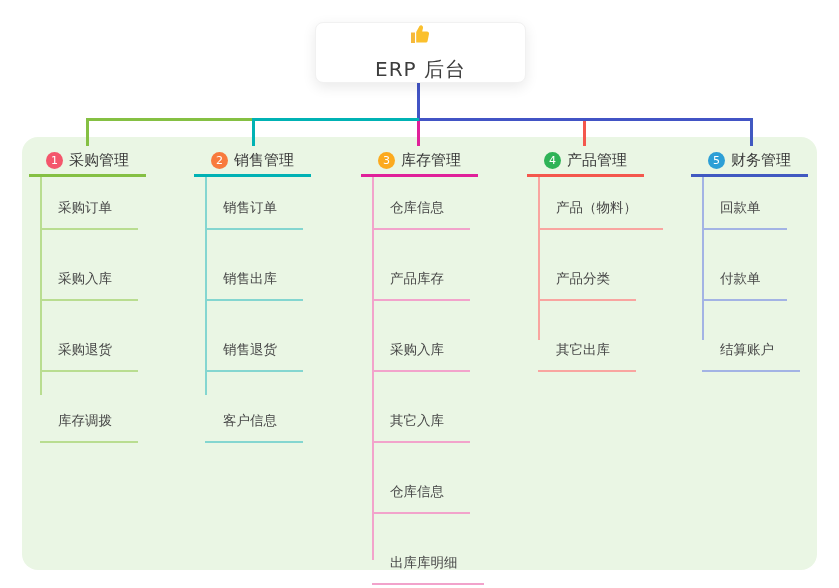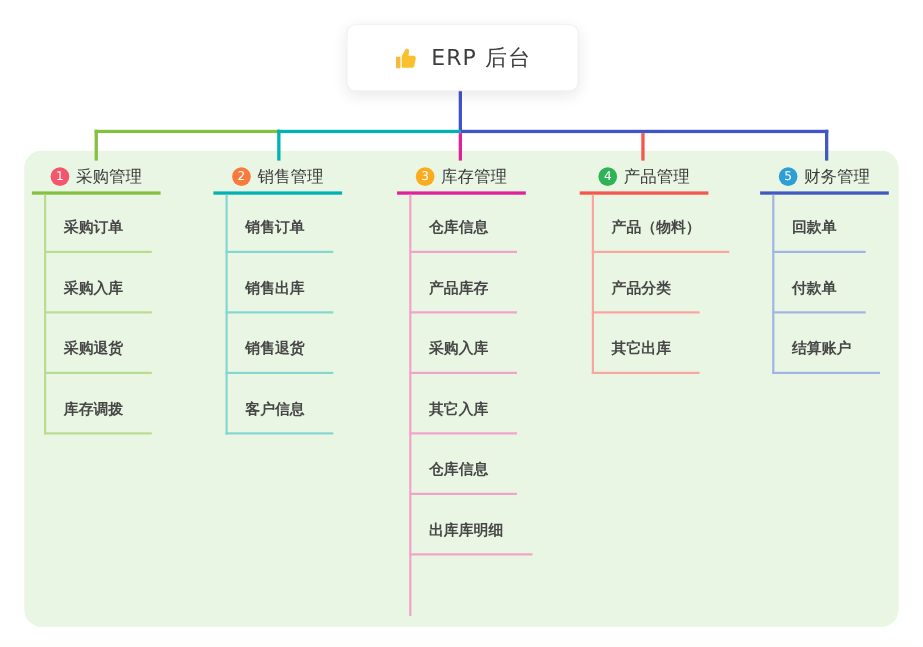--- a/index.html
+++ b/index.html
@@ -10,21 +10,21 @@
   }
   .stage{position:absolute;inset:0;}
 
   
   .root-card{
     position:absolute;left:315px;top:22px;width:209px;height:59px;
     background:#fff;border:1px solid #f1f1f1;border-radius:8px;
     box-shadow:0 4px 14px rgba(0,0,0,.09);
     display:flex;align-items:center;justify-content:center;gap:10px;
     font-size:20px;color:#3d3d3d;letter-spacing:1px;
-    cursor:pointer;z-index:3;
+    cursor:pointer;z-index:3;flex-direction:column;
   }
   .root-card .ticon{width:24px;height:24px;display:inline-block;}
 
   
   .line{position:absolute;z-index:1;}
   .h3{height:3px;}
   .w3{width:3px;}
   .seg-b0{background:var(--c0);}
   .seg-b1{background:var(--c1);}
   .seg-root{background:var(--root-line);}
@@ -52,24 +52,24 @@
     color:#fff;font-size:11px;line-height:17px;text-align:center;
     flex:0 0 17px;font-weight:400;
   }
   .vline{
     position:absolute;left:11px;top:31px;width:2px;background:var(--sub);
   }
   .item{
     margin-left:11px;width:max-content;
     padding:0 26px 11px 18px;border-bottom:2px solid var(--sub);
     font-size:13.5px;line-height:19px;color:#474747;white-space:nowrap;
-    cursor:pointer;background:transparent;font-weight:bold;
+    cursor:pointer;background:transparent;
   }
   .item.first{margin-top:21px;}
-  .item + .item{margin-top:23px;}
+  .item + .item{margin-top:39px;}
 </style>
 </head>
 <body>
 
 <div class="stage" style="--root-line: #4254c5; --c0: #85c043; --c1: #00b2b4; --c2: #e0219a; --c3: #f4574d; --c4: #4159c1;">
 
   <div class="panel" style="background: rgb(234, 246, 228);"></div>
 
   <div class="root-card">
     <span class="ticon">

